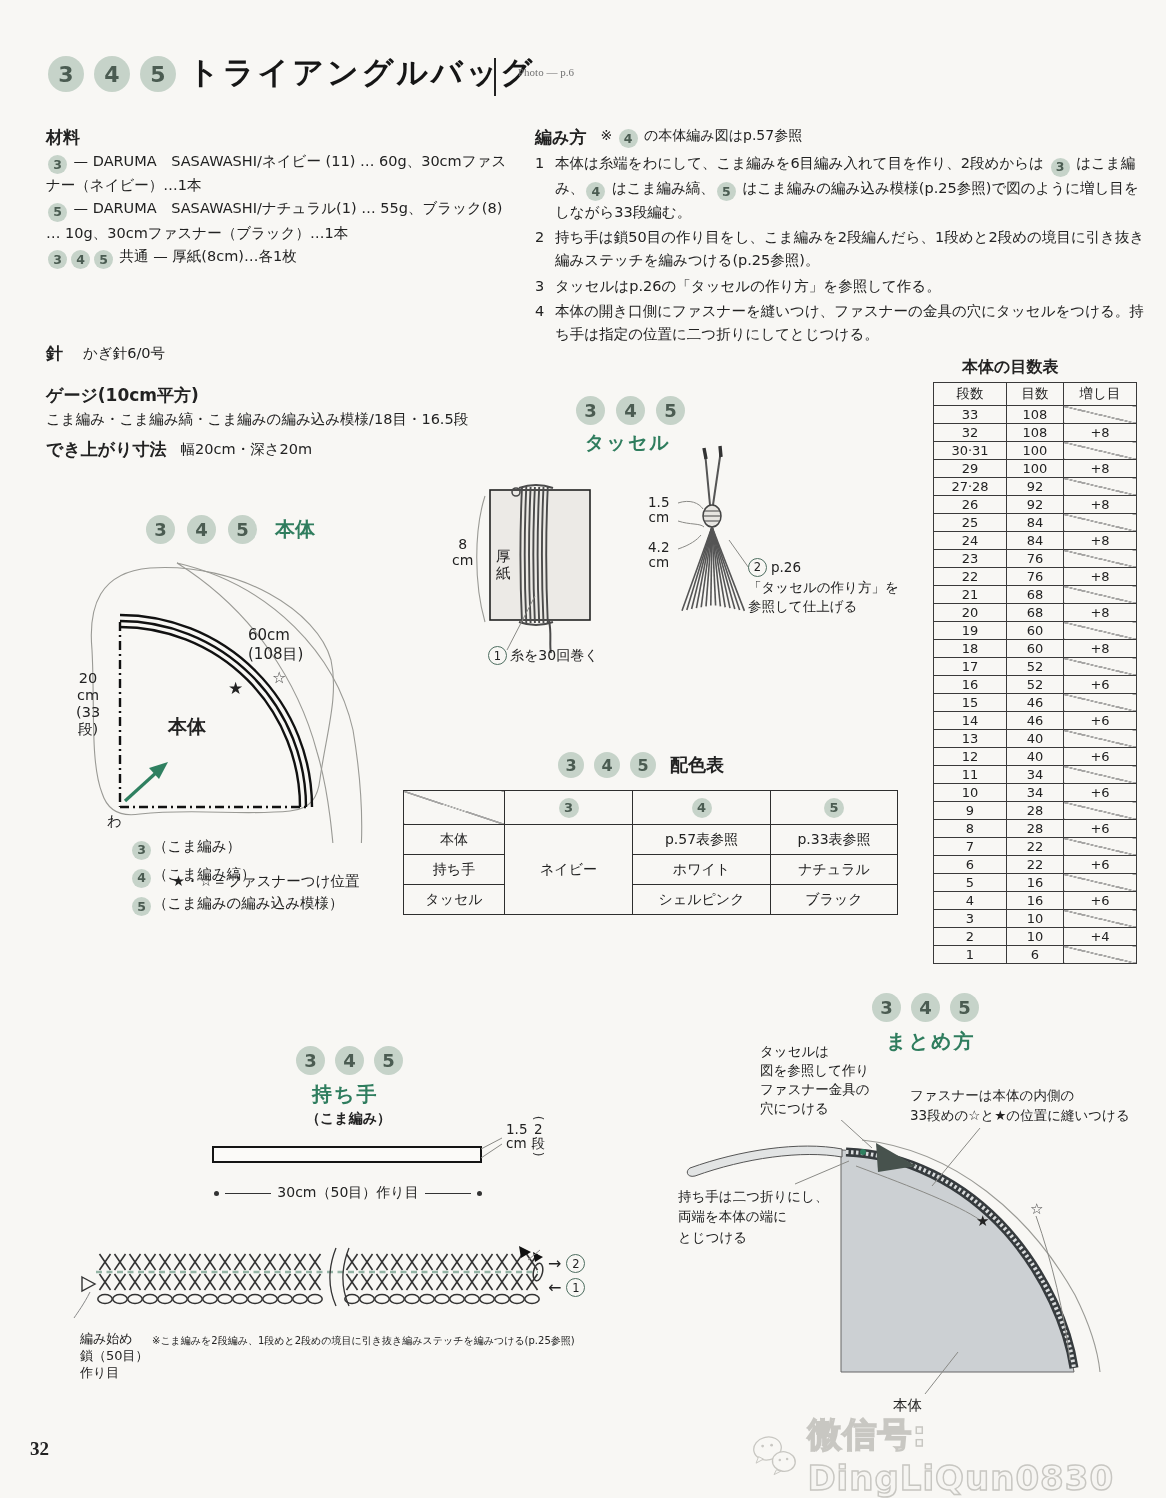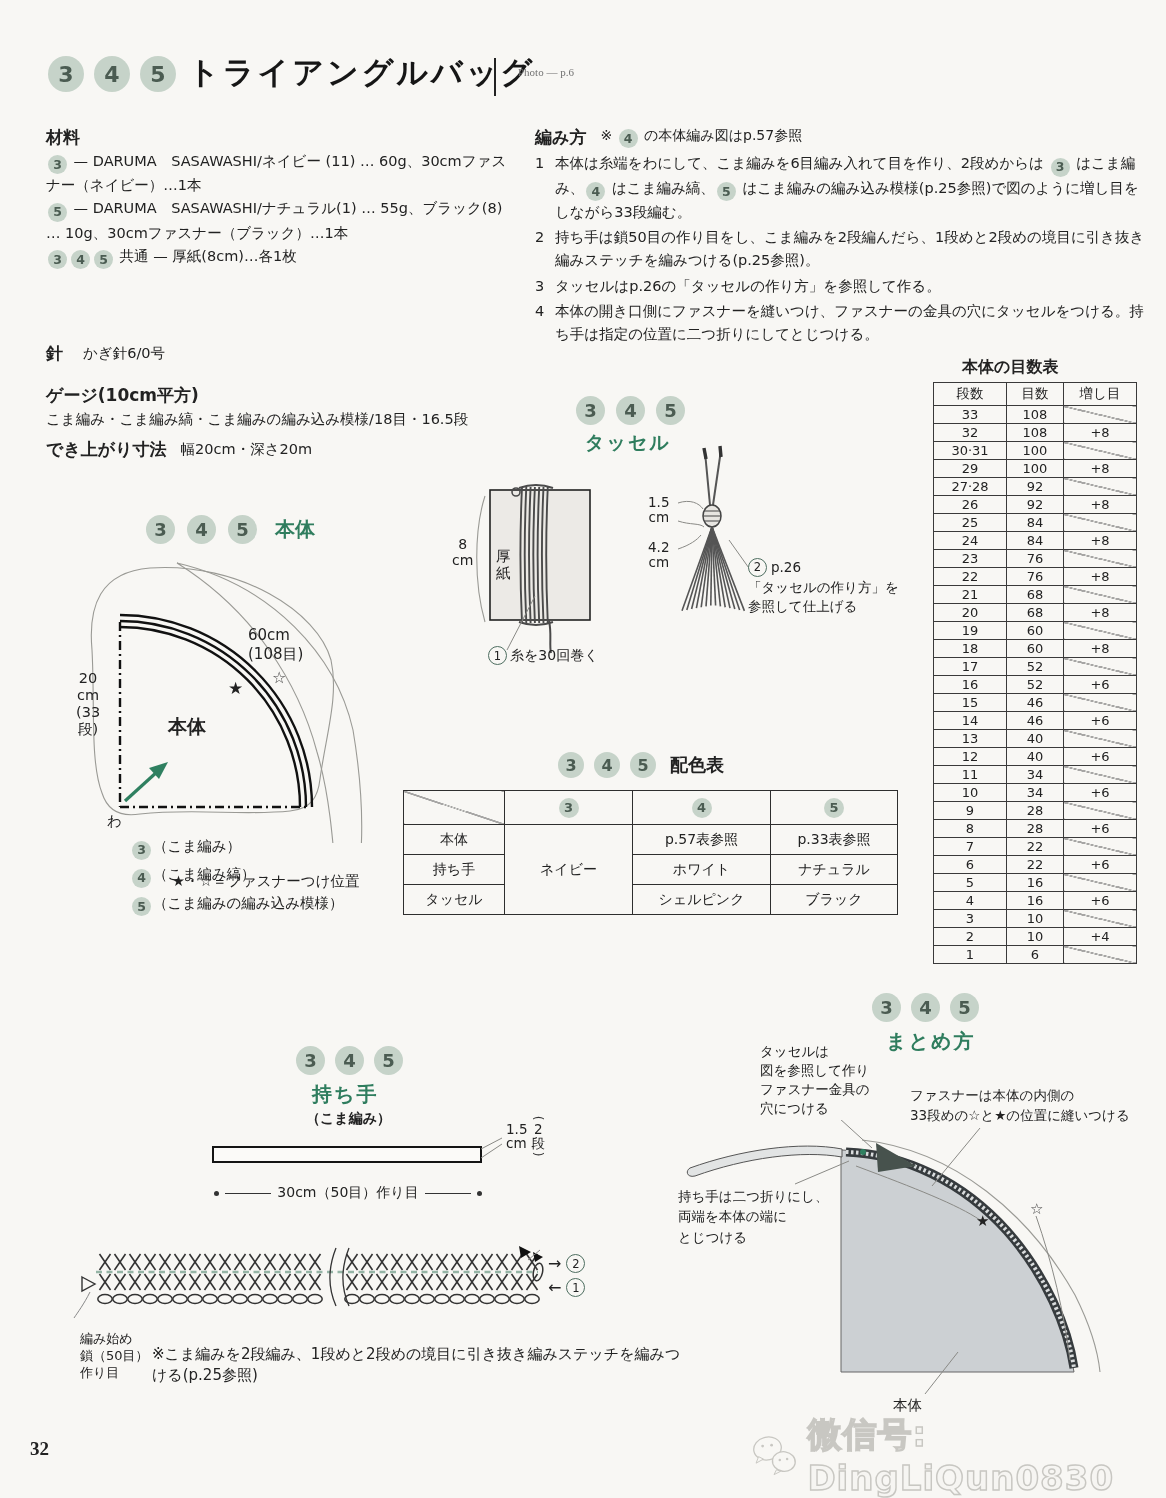--- a/index.html
+++ b/index.html
@@ -41,21 +41,21 @@
   #stitch-table{background:#f8f7f4;}
   #stitch-table td,#stitch-table th{border:1.3px solid #3a3a3a;text-align:center;padding:0;
         font-size:13px;font-weight:normal;height:17px;}
   #stitch-table th{height:22px;font-size:13.5px;}
   #stitch-table .diag{background-image:linear-gradient(to right top,transparent 48.8%,#555 48.8%,#555 51.2%,transparent 51.2%);}
   .leader{stroke:#8a8a86;stroke-width:1;fill:none;}
   .thin{stroke:#9a9a95;stroke-width:1.1;fill:none;}
   .dimline{display:flex;align-items:center;gap:6px;font-size:14px;}
   .dimline .seg{flex:1;border-top:1.3px solid #333;}
   .dot{width:5px;height:5px;border-radius:50%;background:#333;flex:0 0 auto;}
-  .note-small{font-size:15px;line-height:1.4;margin-top:10px;}
+  .note-small{font-size:10px;line-height:1.4;}
   .wm-text{font-size:34px;font-weight:bold;color:#f6f5f2;letter-spacing:1px;
            -webkit-text-stroke:1.4px #c8c7c2;text-shadow:0 0 1px #ccc;}
   .stack{display:flex;flex-direction:column;align-items:center;line-height:1.05;font-size:13.5px;}
   .rot{transform:rotate(90deg);display:block;height:8px;line-height:8px;font-size:12px;color:#333;}
 </style>
 </head>
 <body>
 
 <div id="page">
 

